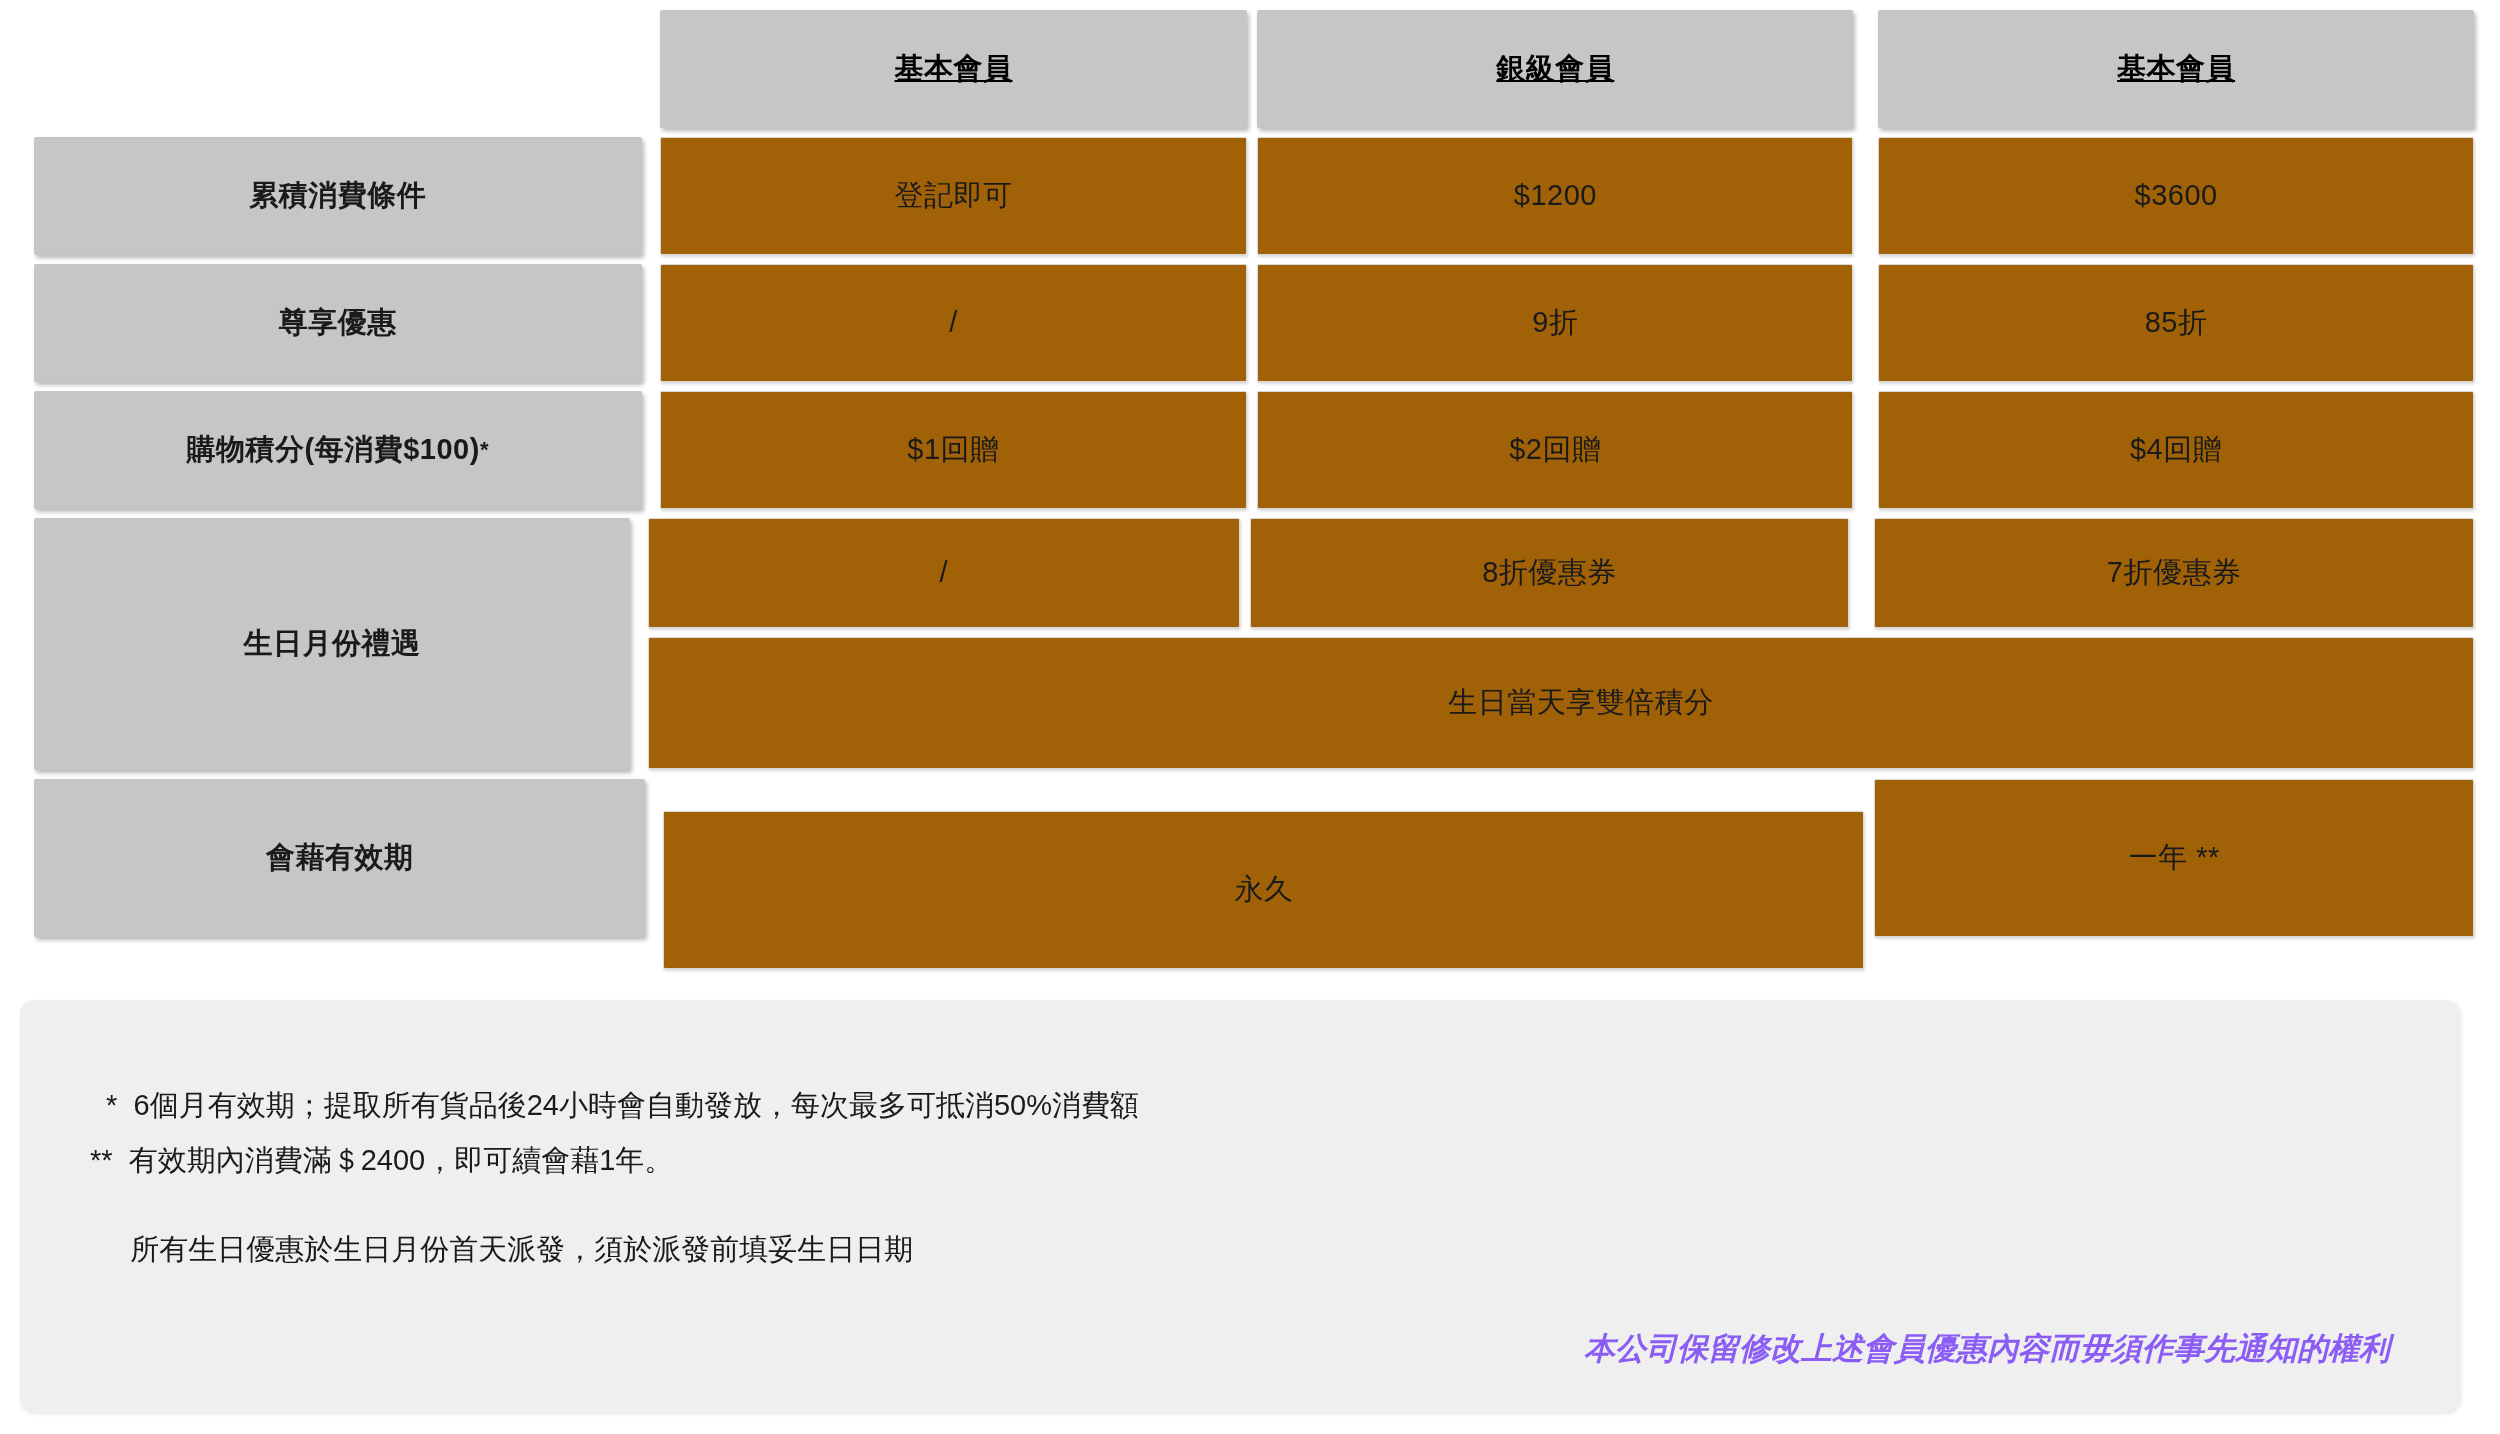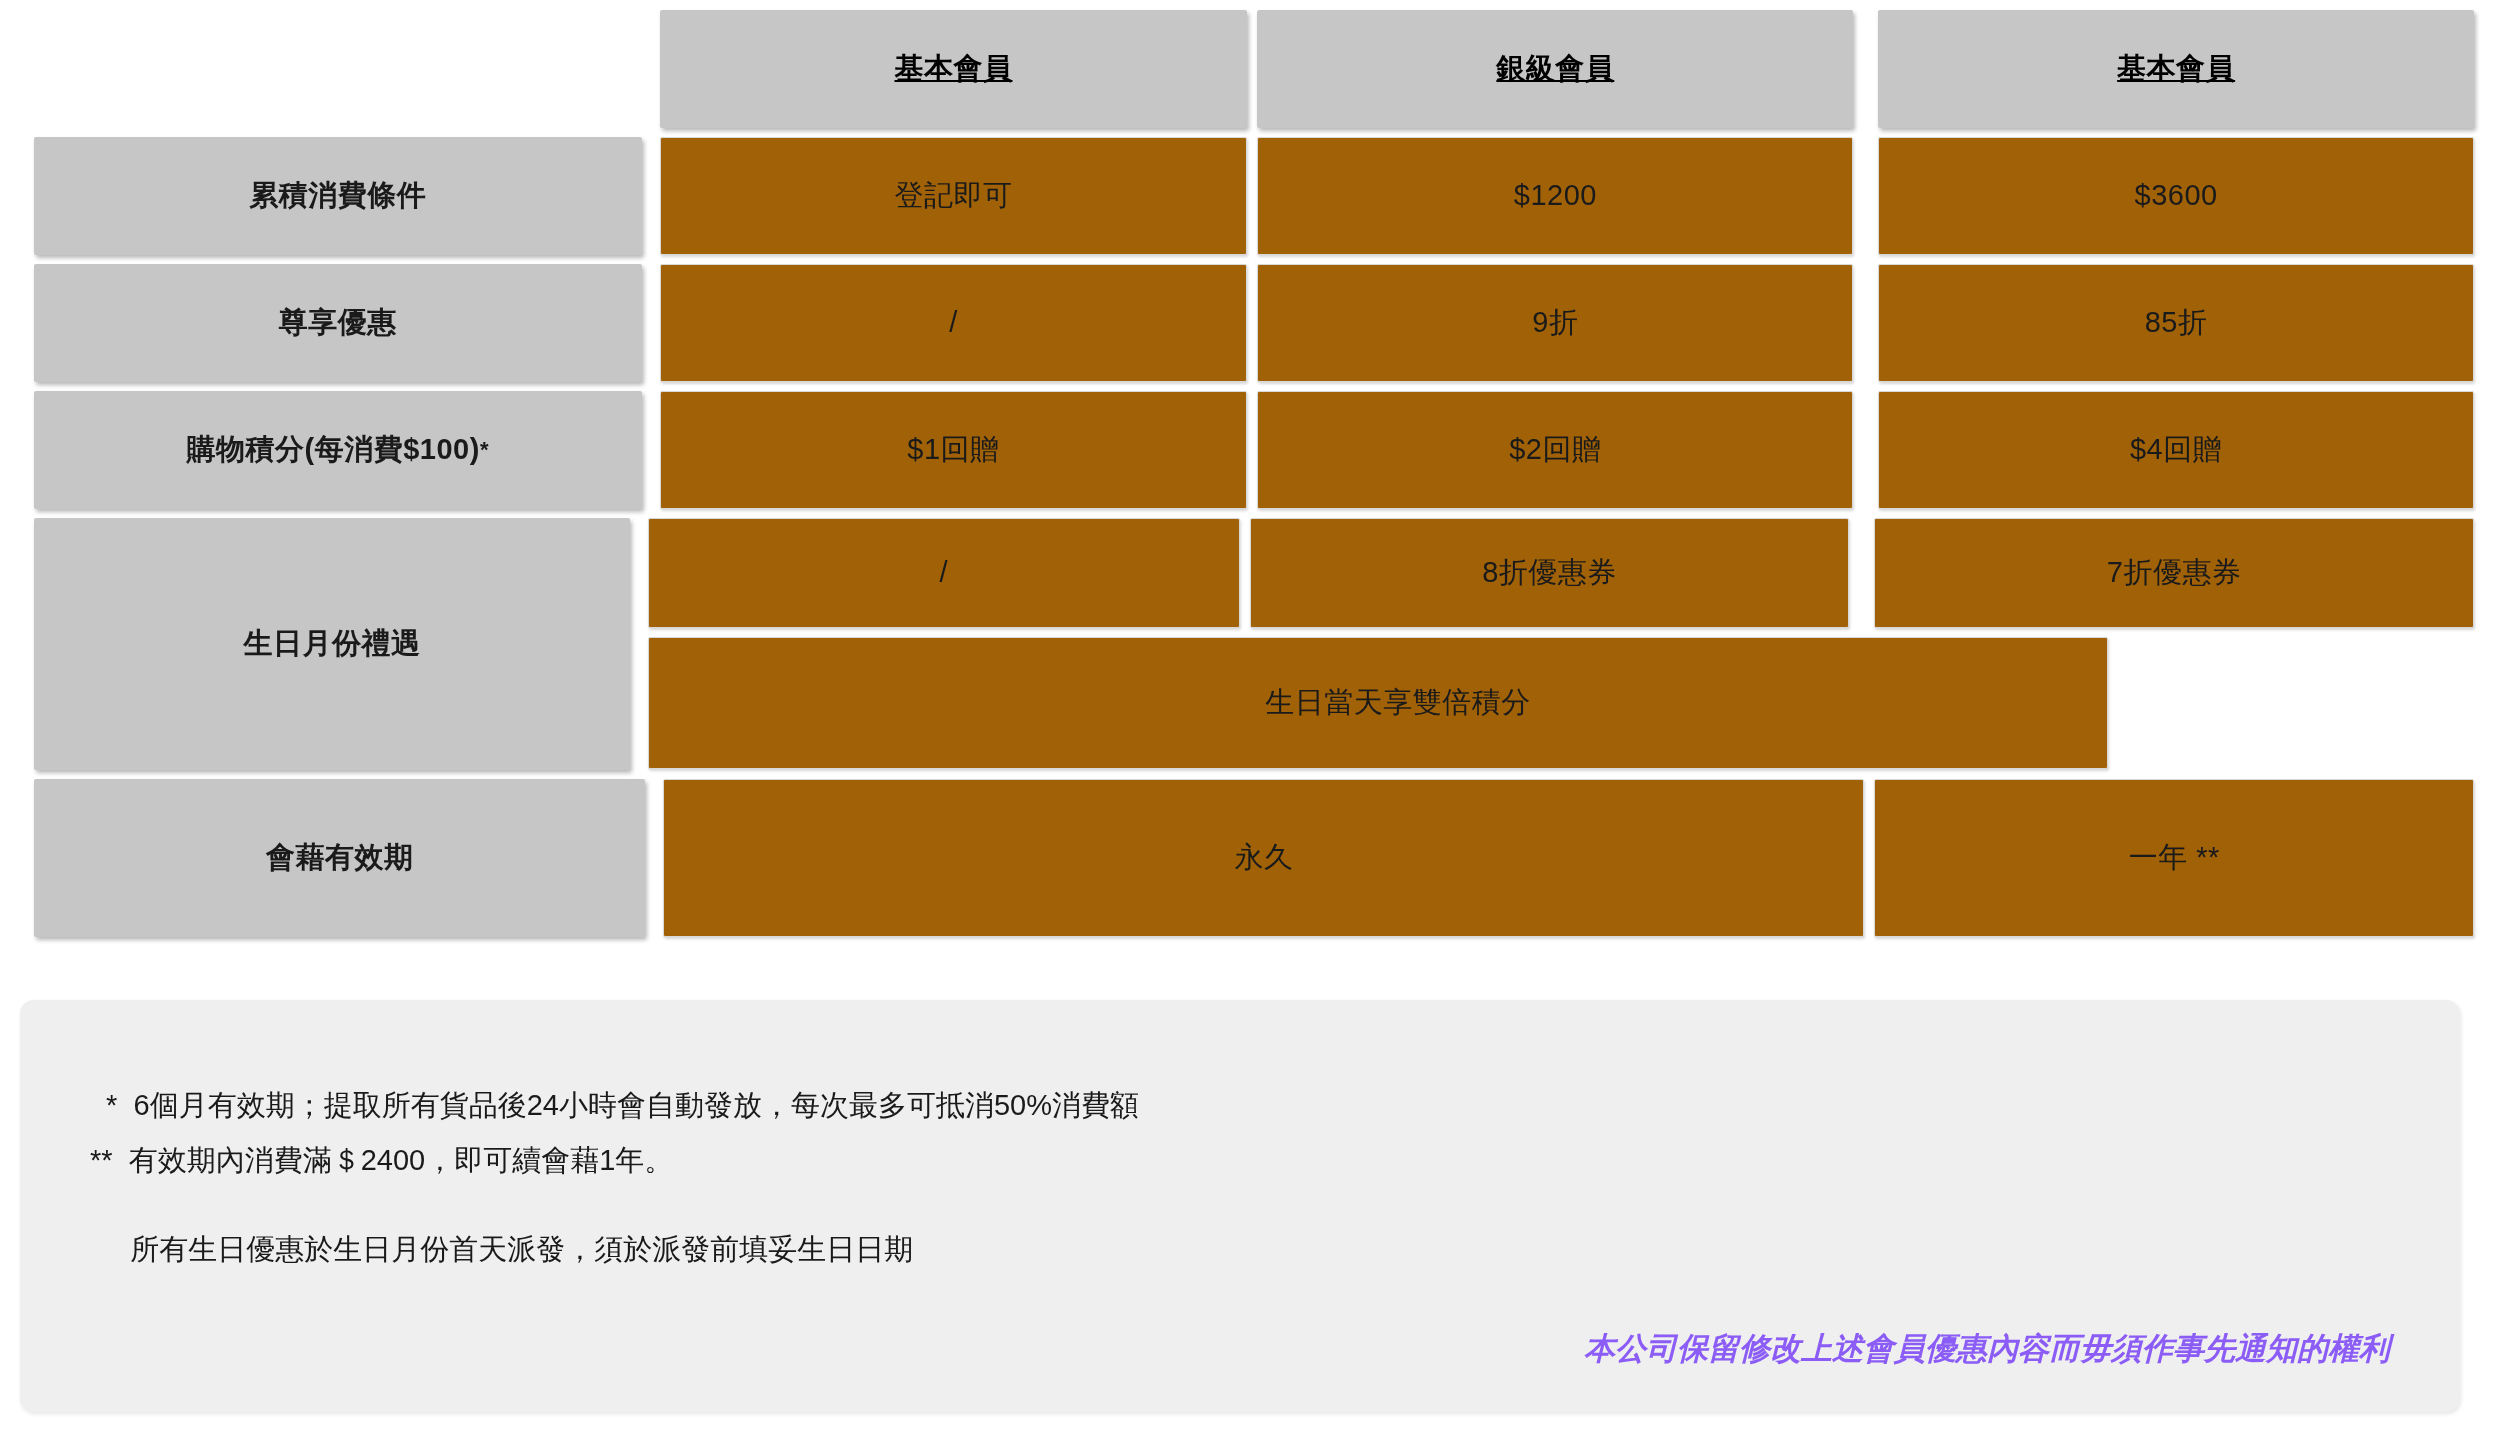--- a/index.html
+++ b/index.html
@@ -91,29 +91,30 @@
   .stack {
     display: flex;
     flex-direction: column;
     width: 1826px;
   }
   .stack-top {
     display: flex;
     margin-bottom: 9px;
   }
   .stack-bottom .val {
-    width: 1460px;
+    width: 1826px;
     height: 132px;
     padding-left: 40px;
   }
   .stack-top .val { height: 110px; }
 
   .wide-perm {
     width: 1218px;
     margin-right: 10px;
+    margin-top: 32px;
   }
 
   .sup {
     font-size: 22px;
     vertical-align: super;
     line-height: 0;
   }
 
   
   .notes {

